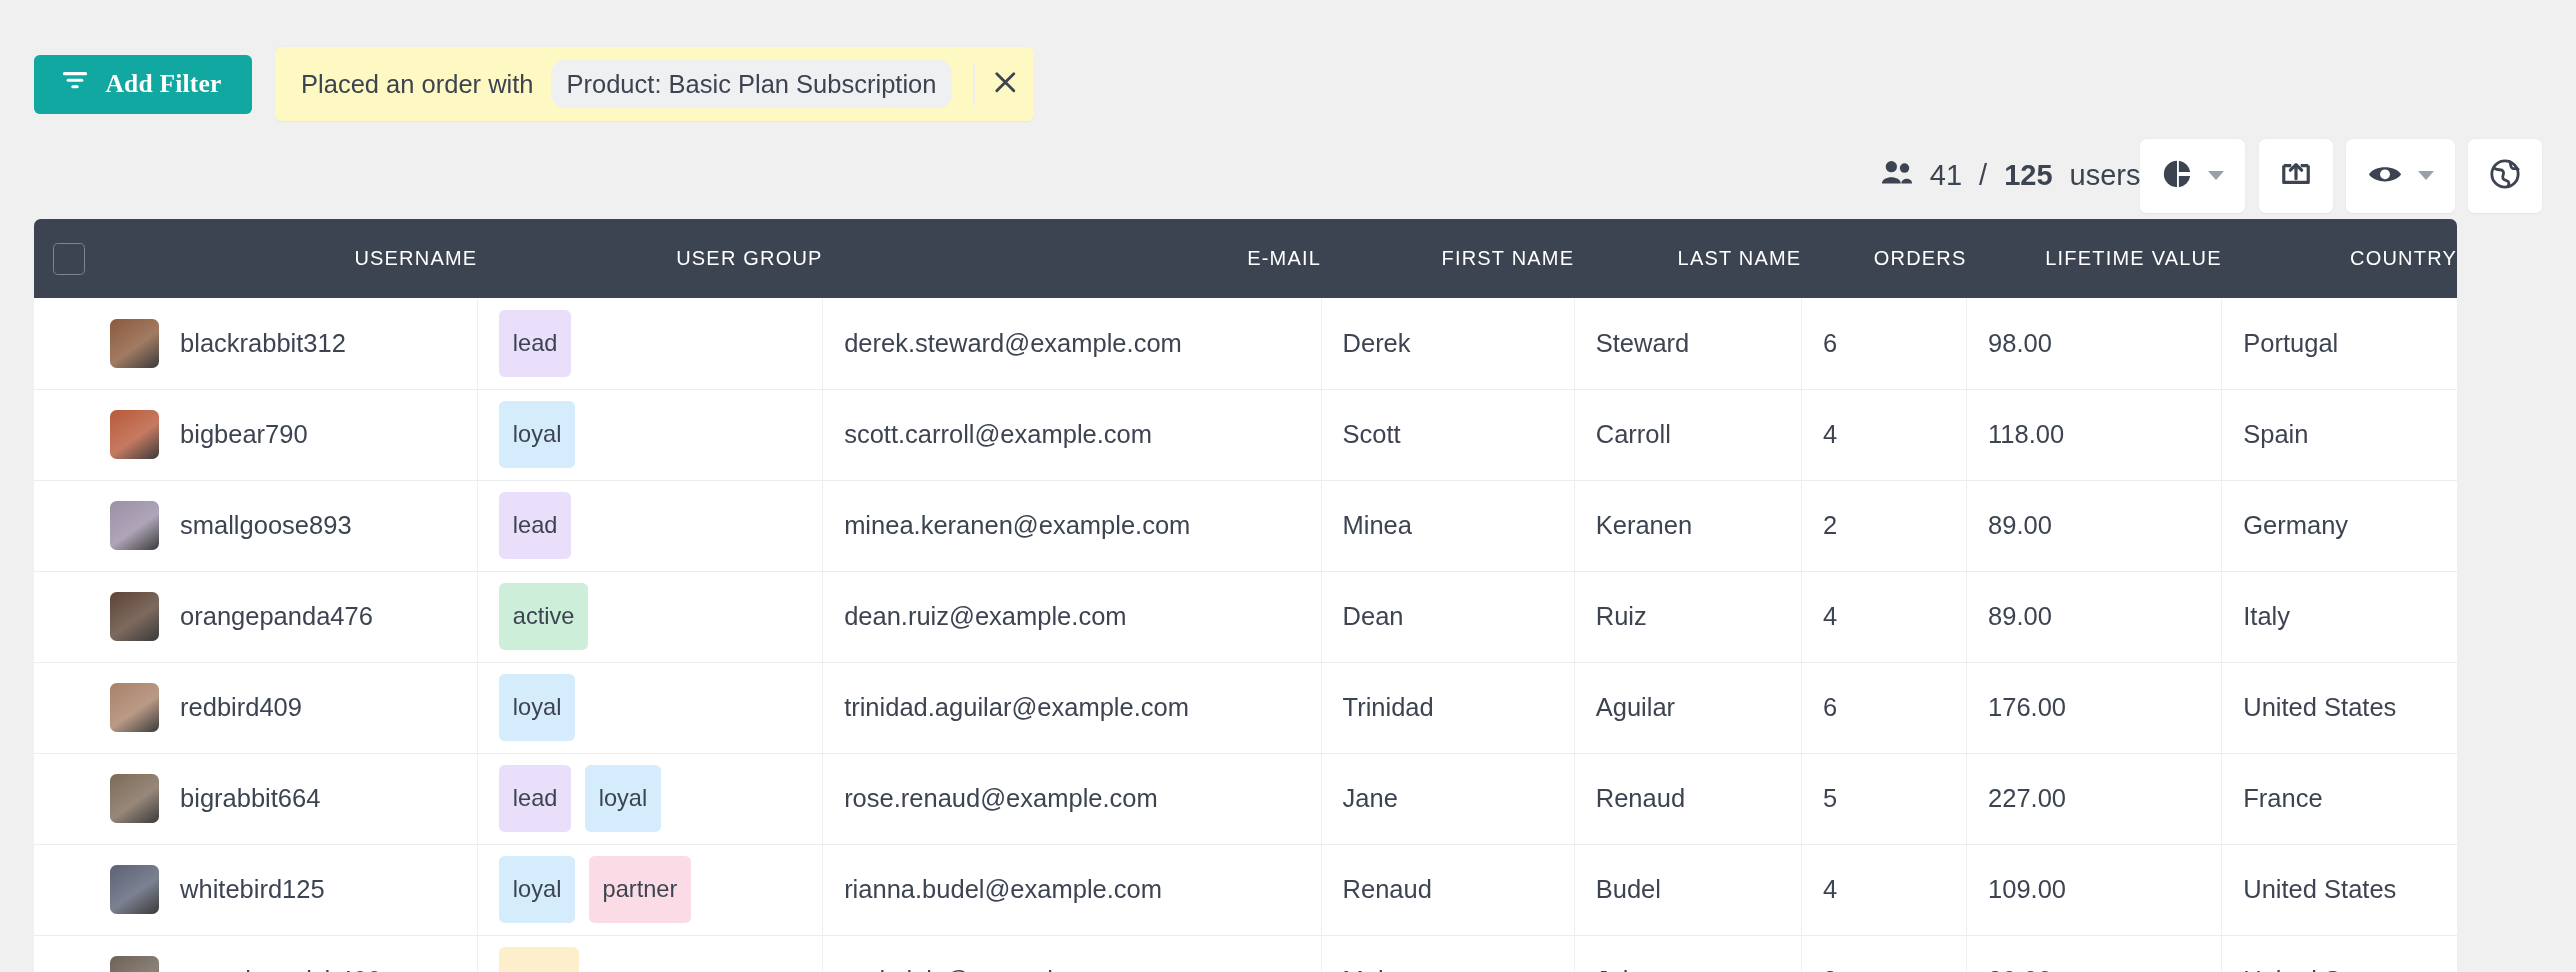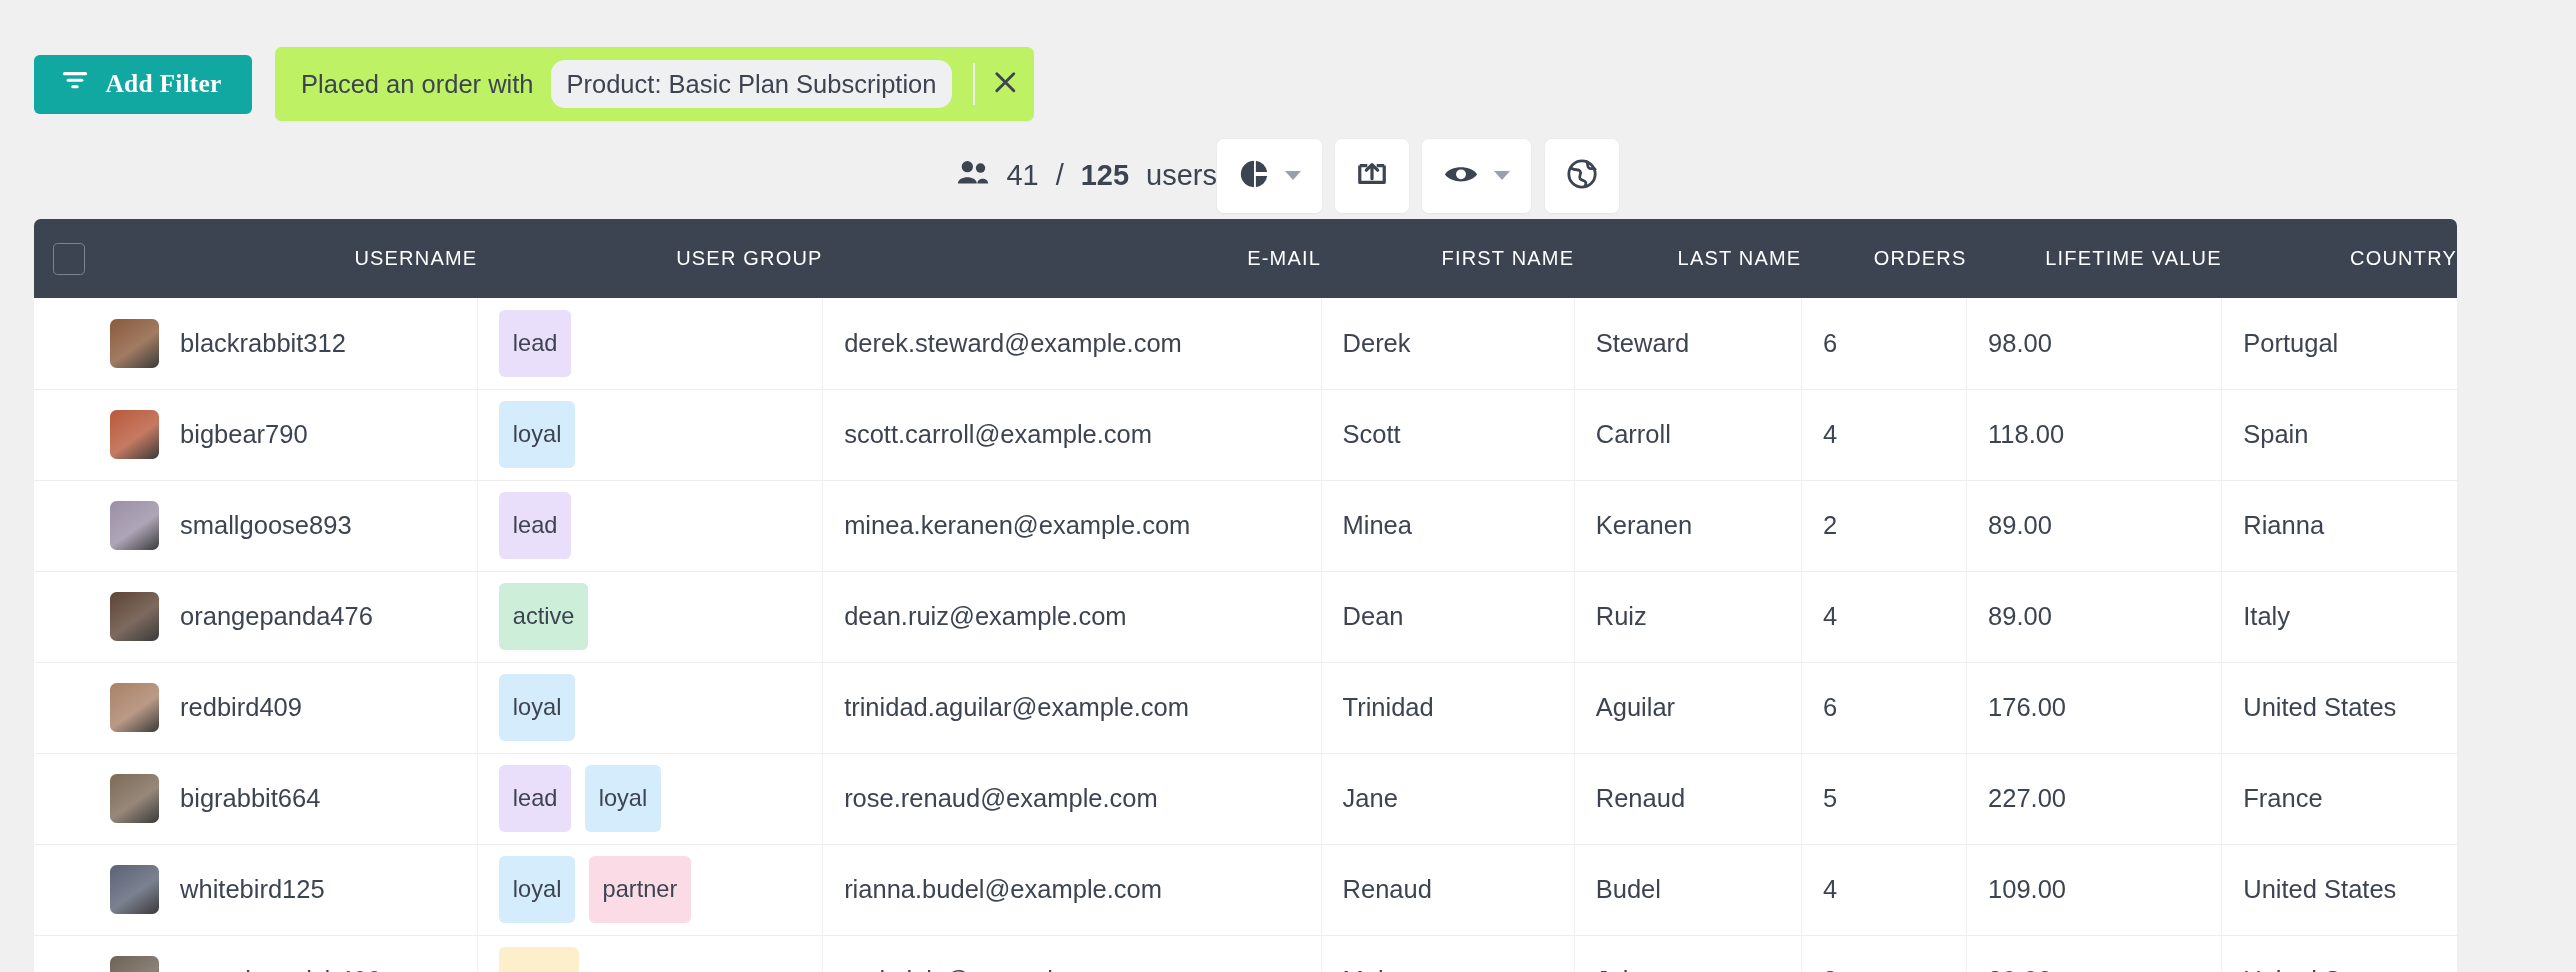--- a/index.html
+++ b/index.html
@@ -32,21 +32,21 @@
     font-size: 25.5px;
     font-weight: bold;
     font-family: Liberation Serif, serif;
     cursor: pointer;
     letter-spacing: 0.2px;
   }
   .filter-icon { display: block; }
   .filter-chip {
     display: flex;
     align-items: center;
-    background: #bef264;
+    background: #fef9c3;
     border-radius: 6.6px;
     height: 74px;
     padding: 0 0 0 26.5px;
     box-shadow: 0 0.9px 1.9px rgba(0,0,0,.04);
   }
   .chip-label {
     font-size: 25.5px;
     color: #3d4451;
     white-space: nowrap;
   }
@@ -73,21 +73,21 @@
     height: 74px;
     cursor: pointer;
     background: transparent;
     border: none;
   }
 
   
   .count-row {
     display: flex;
     align-items: center;
-    justify-content: center;
+    justify-content: flex-end;
     padding: 0 34px 0 34px;
     height: 87px;
   }
   .count-left {
     display: flex;
     align-items: center;
     gap: 17px;
     font-size: 29px;
     color: #3d4451;
   }
@@ -349,21 +349,21 @@
           <td>
             <div class="tags">
               <span class="tag tag-lead">lead</span>
             </div>
           </td>
           <td>minea.keranen@example.com</td>
           <td>Minea</td>
           <td>Keranen</td>
           <td>2</td>
           <td>89.00</td>
-          <td>Rianna</td>
+          <td>Germany</td>
         </tr>
         <tr>
           <td class="cell-check"></td>
           <td class="cell-user">
             <div class="user-cell">
               <span class="avatar" style="background: linear-gradient(145deg, rgb(93, 68, 54), rgba(93, 68, 54, 0.8) 55%, rgb(58, 58, 58));"></span>
               <span>orangepanda476</span>
             </div>
           </td>
           <td>

